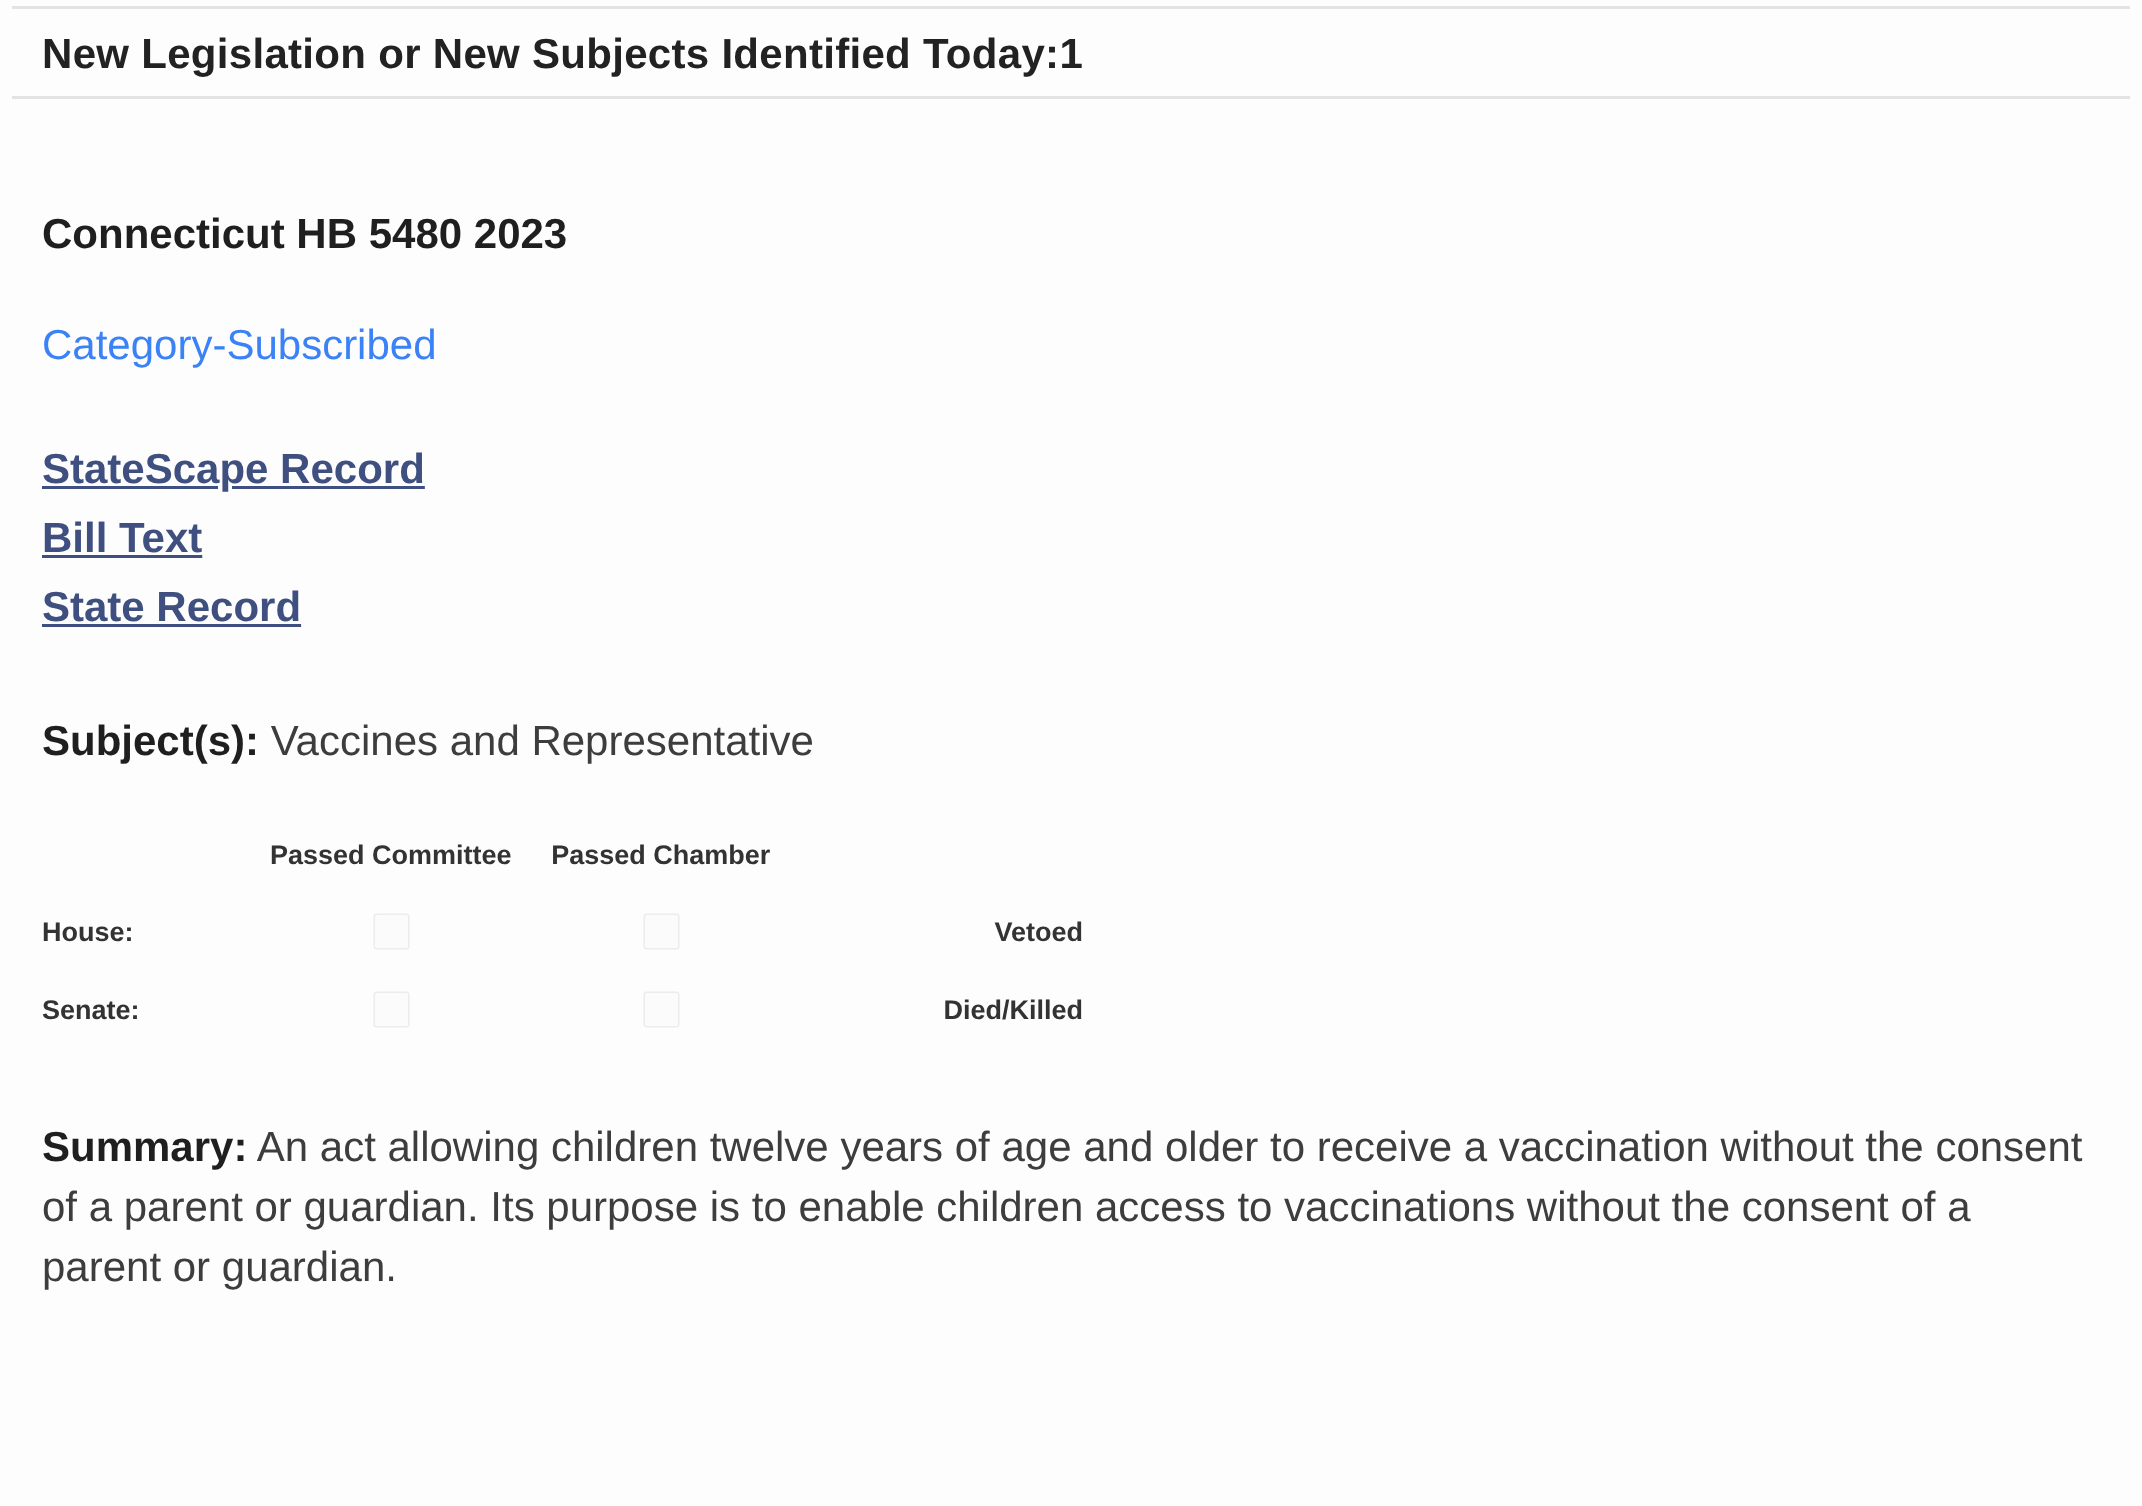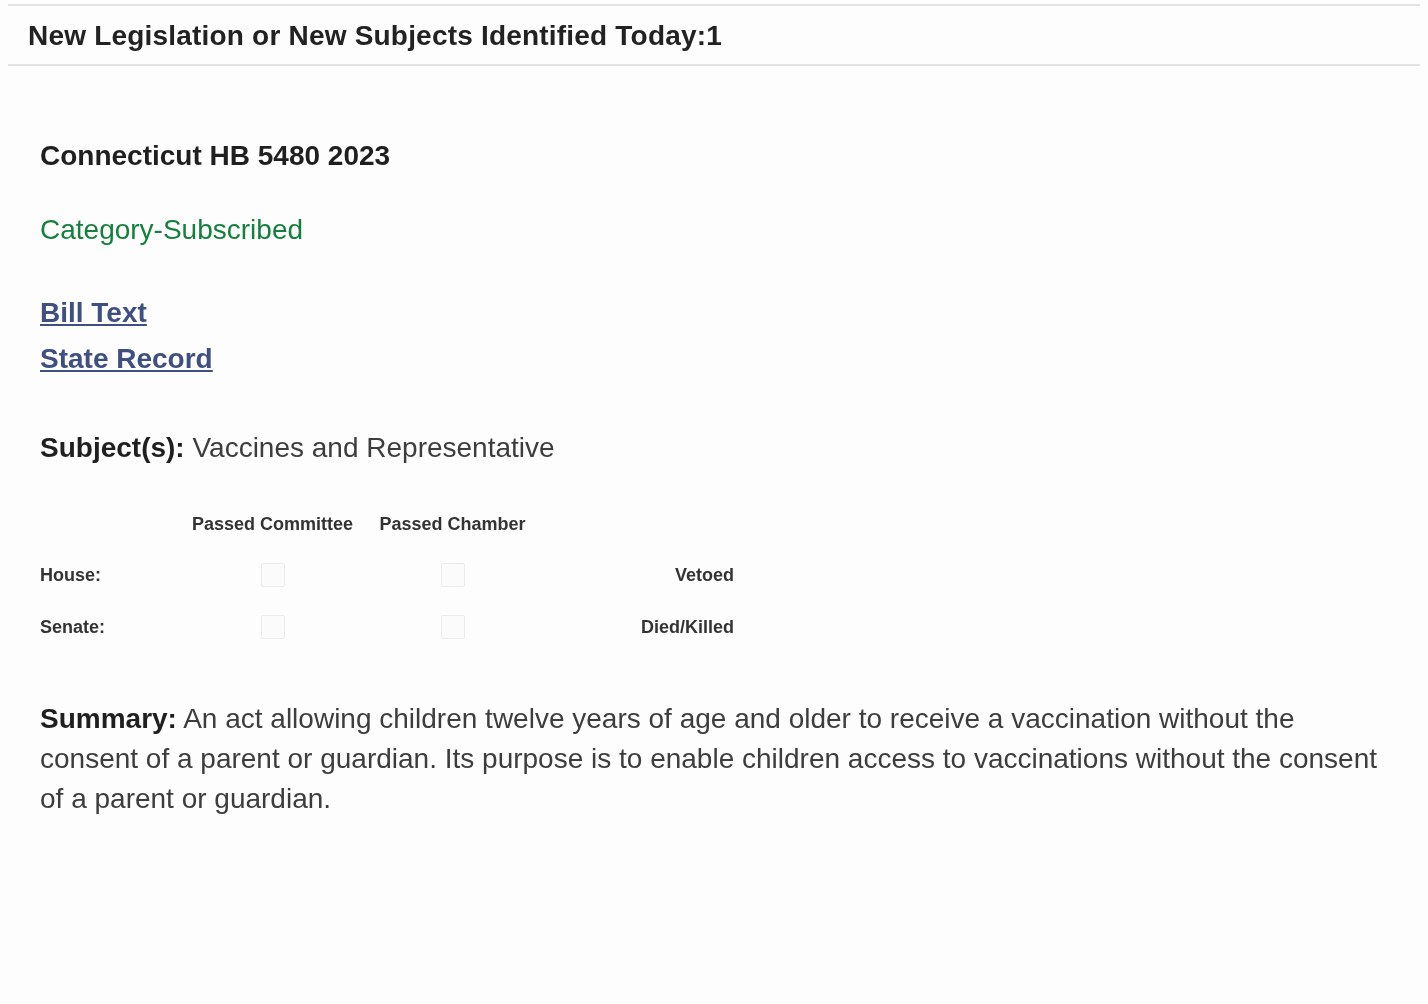--- a/index.html
+++ b/index.html
@@ -7,21 +7,21 @@
     background: #fdfdfd;
     font-family: "Liberation Sans", "DejaVu Sans", sans-serif;
     color: #3d3d3d;
   }
   .page {
     width: 1428px;
     min-height: 1004px;
     background: #fdfdfd;
     padding: 0 0 10px 0;
   }
-  .inner { padding: 0 40px; }
+  .inner { padding: 0 28px; }
   .rule {
     border: none;
     border-top: 2px solid #e3e3e3;
     margin: 0 8px;
   }
   .rule.top { margin-top: 4px; }
   .report-header {
     font-size: 28px;
     font-weight: bold;
     color: #222222;
@@ -29,21 +29,21 @@
     padding: 14px 32px 12px 28px;
   }
   .bill-title {
     font-size: 28px;
     font-weight: bold;
     color: #1f1f1f;
     margin-top: 74px;
   }
   .category {
     font-size: 28px;
-    color: #15803d;
+    color: #3b82f6;
     margin-top: 42px;
   }
   .links { margin-top: 44px; }
   .links a {
     display: table;
     font-size: 28px;
     font-weight: bold;
     color: #3e4f80;
     text-decoration: underline;
     line-height: 46px;
@@ -106,20 +106,21 @@
   <div class="report-header">New Legislation or New Subjects Identified Today:1</div>
   <hr class="rule">
 
   <div class="inner">
 
     <div class="bill-title">Connecticut HB 5480 2023</div>
 
     <div class="category">Category-Subscribed</div>
 
     <div class="links">
+      <a href="#">StateScape Record</a>
       <a href="#">Bill Text</a>
       <a href="#">State Record</a>
     </div>
 
     <div class="field-line subjects-line">
       <span class="lbl">Subject(s):</span>
       <span>Vaccines and Representative</span>
     </div>
 
 

